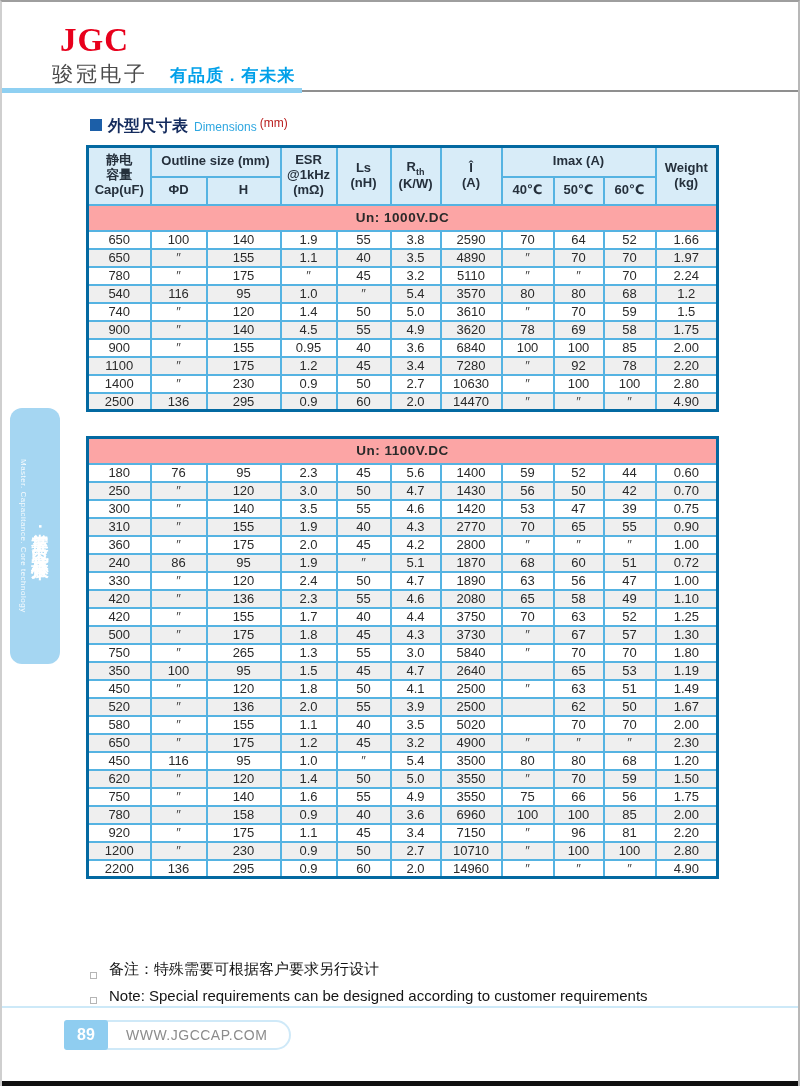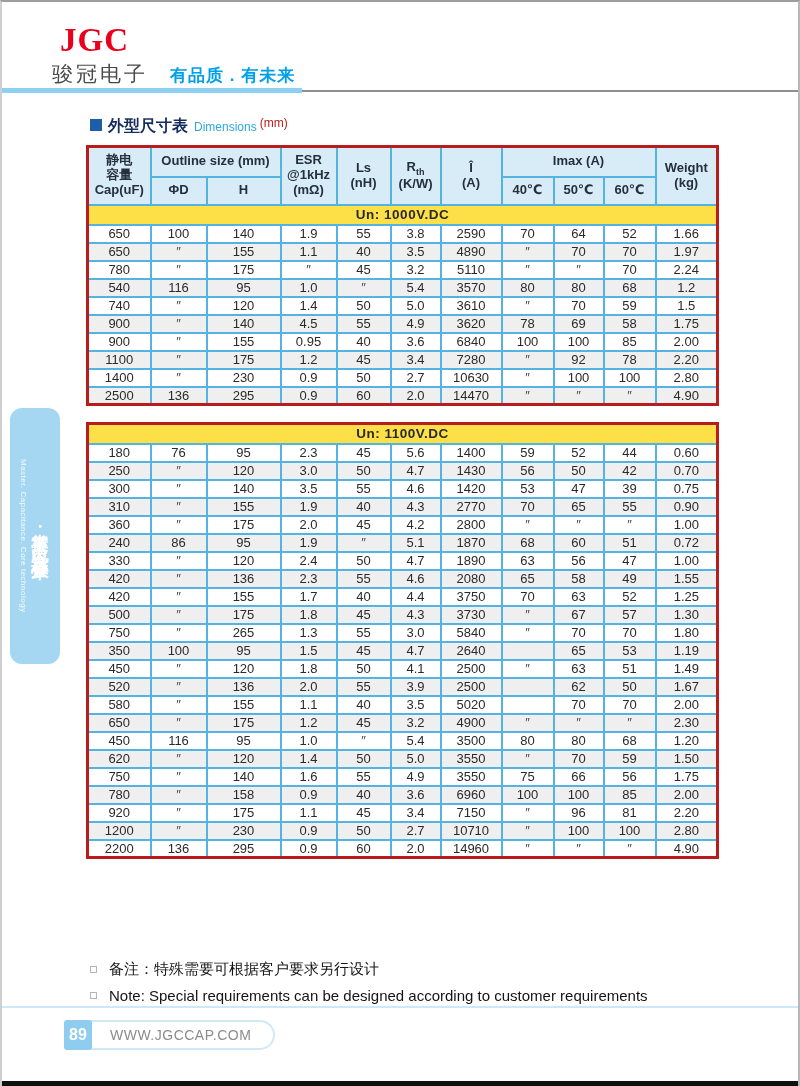--- a/index.html
+++ b/index.html
@@ -24,47 +24,47 @@
 
   
   .section-title { position:absolute; left:88px; top:114px; font-size:16px; }
   .section-title .sq { display:inline-block; width:12px; height:12px; background:#1c5fa8; margin-right:6px; }
   .section-title .zh { font-weight:bold; color:#152c5e; }
   .section-title .en { color:#2ea7e0; font-size:12px; margin-left:6px; font-weight:500; }
   .section-title .unit { color:#b91c1c; font-size:12px; vertical-align:4px; margin-left:3px; font-weight:500; }
 
   
   .tables { position:absolute; left:84px; top:143px; width:630px; }
-  table { border-collapse:collapse; table-layout:fixed; width:630px; border:3px solid #b91c1c; }
-  .tbl2 { margin-top:16px; }
+  table { border-collapse:collapse; table-layout:fixed; width:630px; border:3px solid #0369a1; }
+  .tbl2 { margin-top:24px; }
   th, td { border:2px solid #55b3e2; text-align:center; vertical-align:middle; color:#2a2a2a; padding:0; }
   thead th { background:#d8ecf8; font-size:13px; font-weight:bold; line-height:1.15; padding:2px 0; color:#25303c; }
   thead .h1 th { height:30px; } thead .h2 th { height:28px; }
   sub { font-size:9px; }
-  .un-row td { background:#fde047; height:20px; font-size:13.5px; font-weight:600; letter-spacing:0.5px; }
+  .un-row td { background:#fca5a5; height:26px; font-size:13.5px; font-weight:600; letter-spacing:0.5px; }
   tbody.data td { height:18px; font-size:13px; background:#ffffff; }
   tbody.data tr:nth-child(even) td { background:#efefef; }
   td.ditto { font-size:9px; color:#4a4a4a; }
 
   
   .notes { position:absolute; left:88px; top:958px; color:#141414; }
-  .note-line { margin-bottom:8px; font-size:15px; display:flex; align-items:center; }
+  .note-line { margin-bottom:8px; font-size:15px; display:flex; align-items:flex-end; }
   .note-line .bullet { display:inline-block; width:7px; height:7px; border:1px solid #b5b5b5; margin-right:12px; flex:0 0 auto; }
 
   
   .side-tab { position:absolute; left:8px; top:406px; width:50px; height:256px; background:#a5d6f2;
     border-radius:12px; display:flex; flex-direction:row; justify-content:center; align-items:center; gap:1px; }
   .side-tab .en { writing-mode:vertical-rl; font-size:8px; color:#ffffff; letter-spacing:0.5px; opacity:0.9; }
   .side-tab .zh { writing-mode:vertical-rl; font-size:17px; font-weight:bold; color:#ffffff; letter-spacing:2px; }
 
   
   .footer-rule { position:absolute; left:0; top:1004px; width:100%; height:2px; background:#cde9f8; }
   .footer-pill { position:absolute; left:64px; top:1018px; display:flex; align-items:center; height:30px;
     border:2px solid #cfe9f8; border-left:none; border-radius:0 16px 16px 0; padding-right:22px; background:#ffffff; }
-  .page-num { width:28px; height:30px; margin-left:-2px; background:#8fcdf0; border-radius:3px; color:#ffffff;
+  .page-num { width:44px; height:30px; margin-left:-2px; background:#8fcdf0; border-radius:3px; color:#ffffff;
     font-size:16px; font-weight:bold; display:flex; align-items:center; justify-content:center; }
   .website { margin-left:18px; color:#8c8c8c; font-size:14px; letter-spacing:0.5px; }
 
   .bottom-bar { position:absolute; left:0; bottom:0; width:100%; height:5px; background:#101010; }
 </style>
 </head>
 <body>
 
 <div class="page">
 
@@ -387,21 +387,21 @@
             <td>420</td>
             <td class="ditto">″</td>
             <td>136</td>
             <td>2.3</td>
             <td>55</td>
             <td>4.6</td>
             <td>2080</td>
             <td>65</td>
             <td>58</td>
             <td>49</td>
-            <td>1.55</td>
+            <td>1.10</td>
           </tr>
           <tr>
             <td>420</td>
             <td class="ditto">″</td>
             <td>155</td>
             <td>1.7</td>
             <td>40</td>
             <td>4.4</td>
             <td>3750</td>
             <td>70</td>

